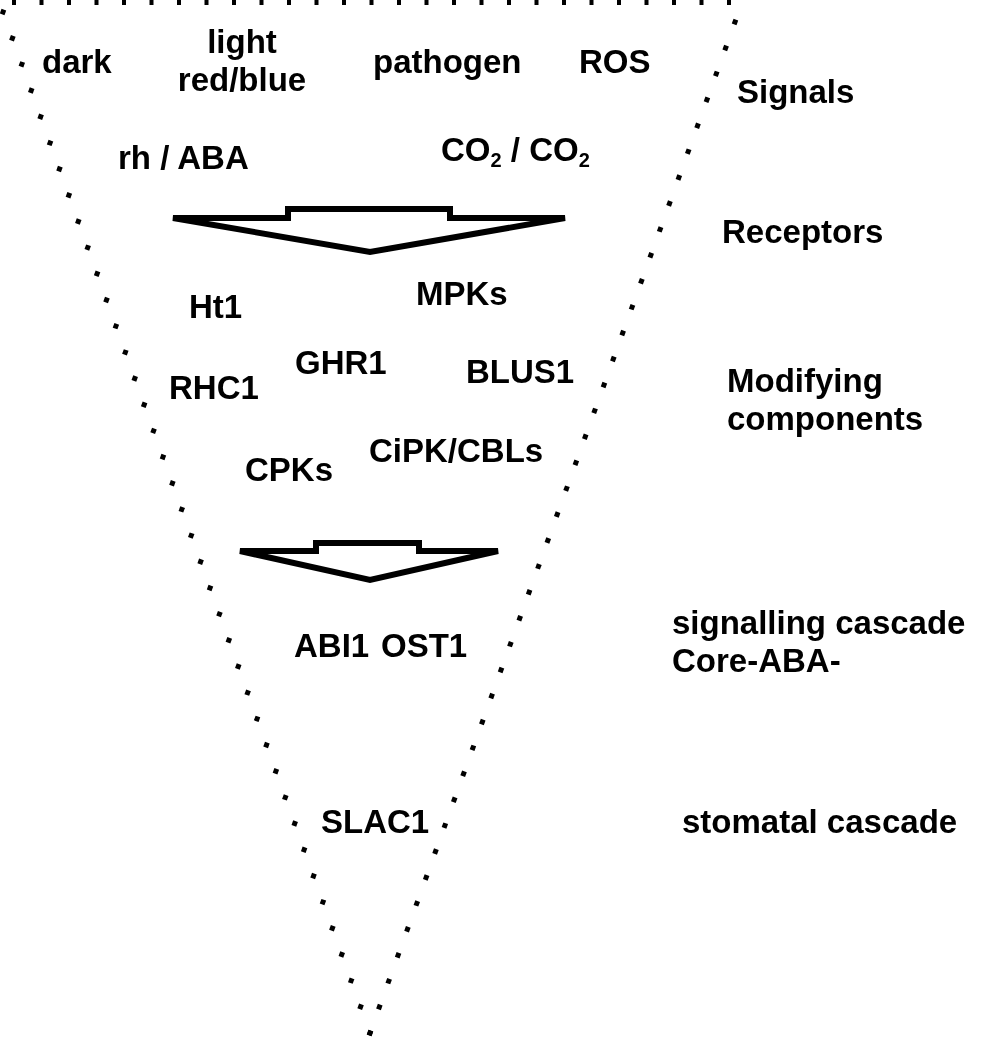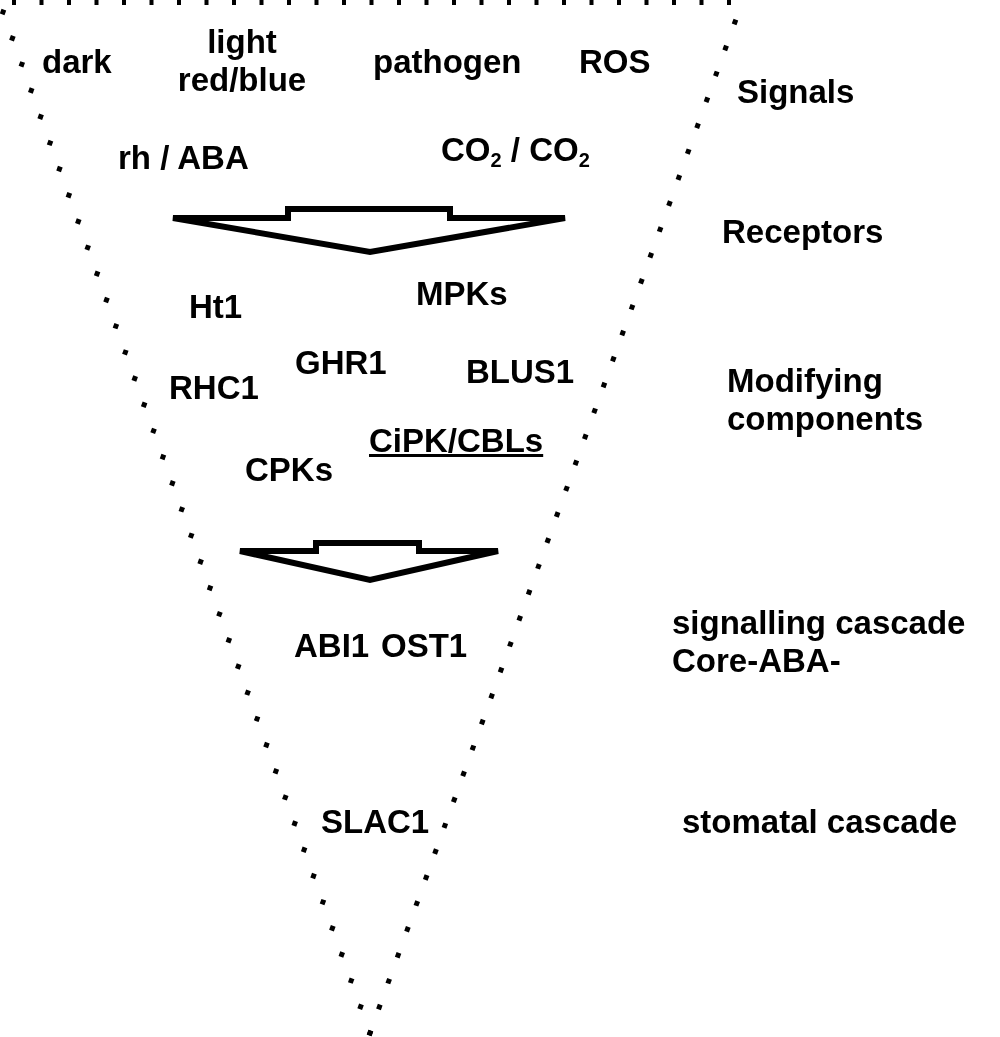--- a/index.html
+++ b/index.html
@@ -137,21 +137,21 @@
 <div class="lbl" style="left:118px;top:139px;">rh / ABA</div>
 <div class="lbl" style="left:441px;top:131px;">
   <span>CO</span><sub>2</sub><span> / CO</span><sub>2</sub>
 </div>
 
 <div class="lbl" style="left:189px;top:265px;margin-top:23px;">Ht1</div>
 <div class="lbl" style="left:416px;top:275px;">MPKs</div>
 <div class="lbl" style="left:295px;top:324px;margin-top:20px;">GHR1</div>
 <div class="lbl" style="left:466px;top:353px;">BLUS1</div>
 <div class="lbl" style="left:169px;top:369px;">RHC1</div>
-<div class="lbl" style="left:369px;top:422px;text-decoration:underline;">CiPK/CBLs</div>
+<div class="lbl" style="left:369px;top:432px;">CiPK/CBLs</div>
 <div class="lbl" style="left:245px;top:451px;">CPKs</div>
 
 <div class="lbl" style="left:265px;top:627px;margin-left:29px;">ABI1</div>
 <div class="lbl" style="left:381px;top:627px;">OST1</div>
 
 <div class="lbl" style="left:321px;top:803px;">SLAC1</div>
 
 <div class="stage" style="left:737px;top:73px;width:200px;">Signals</div>
 <div class="stage" style="left:722px;top:213px;width:200px;">Receptors</div>
 <div class="stage" style="left:727px;top:362px;width:240px;">

